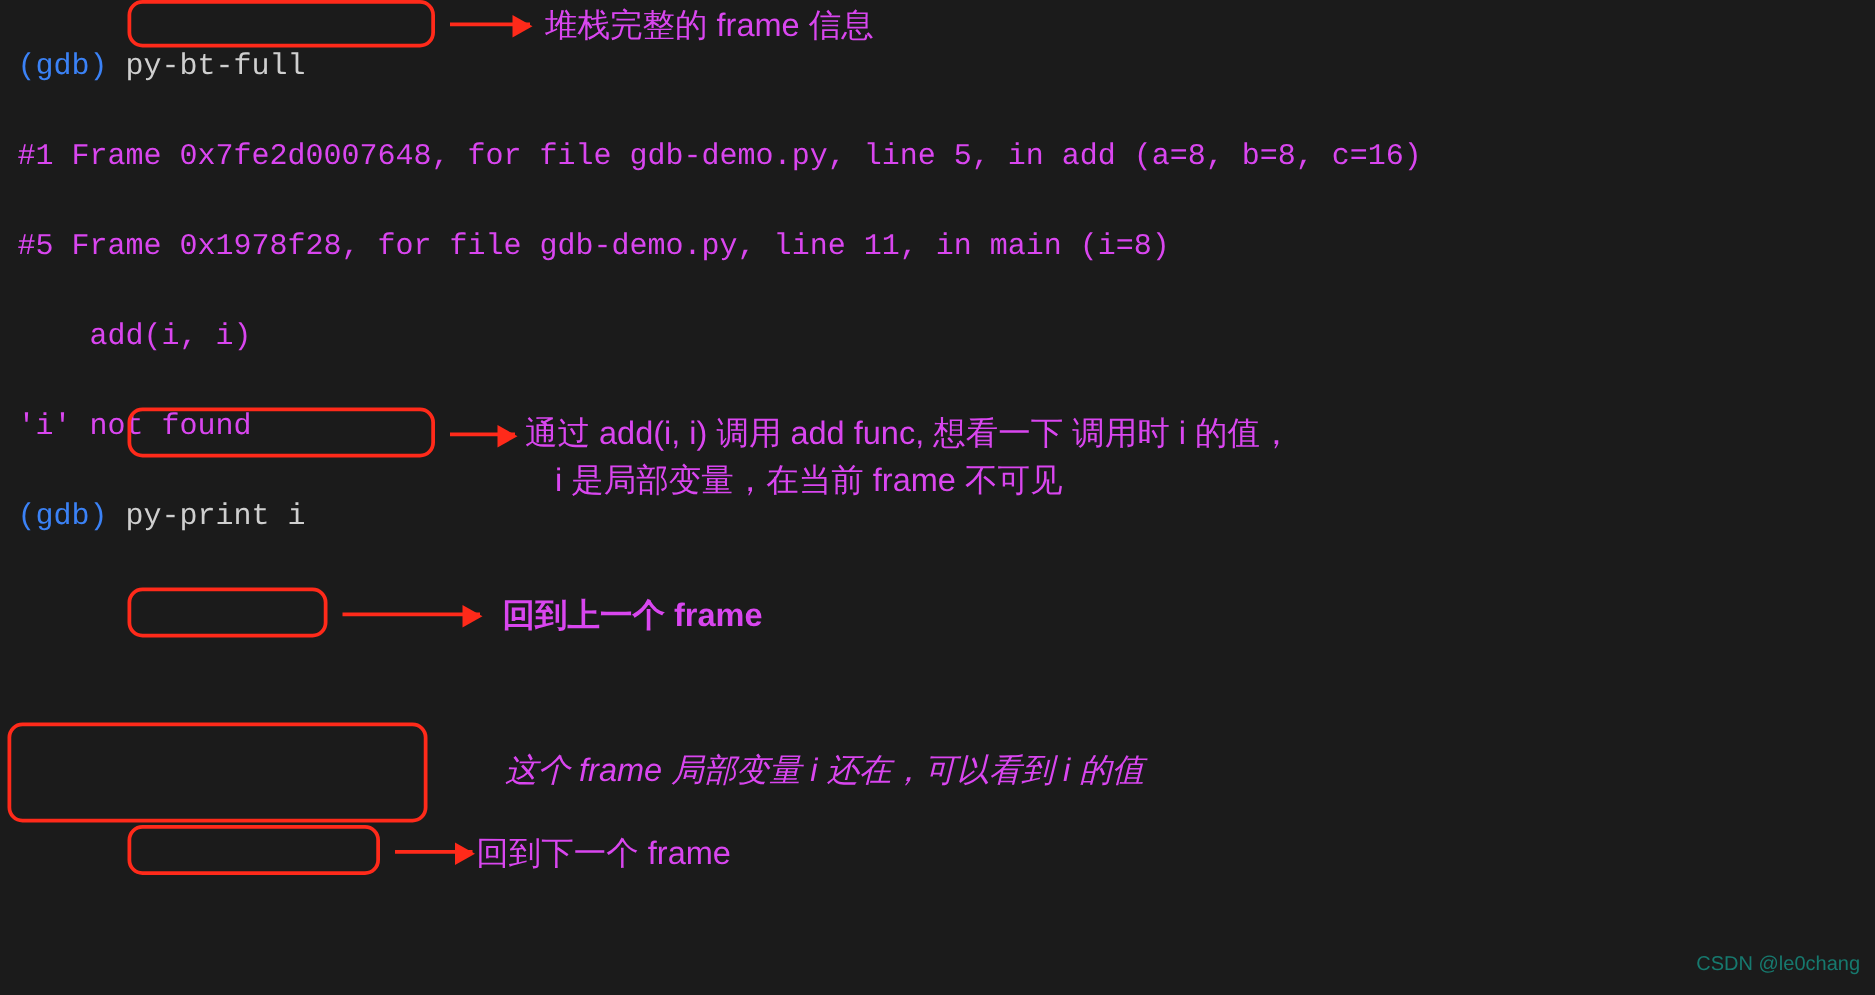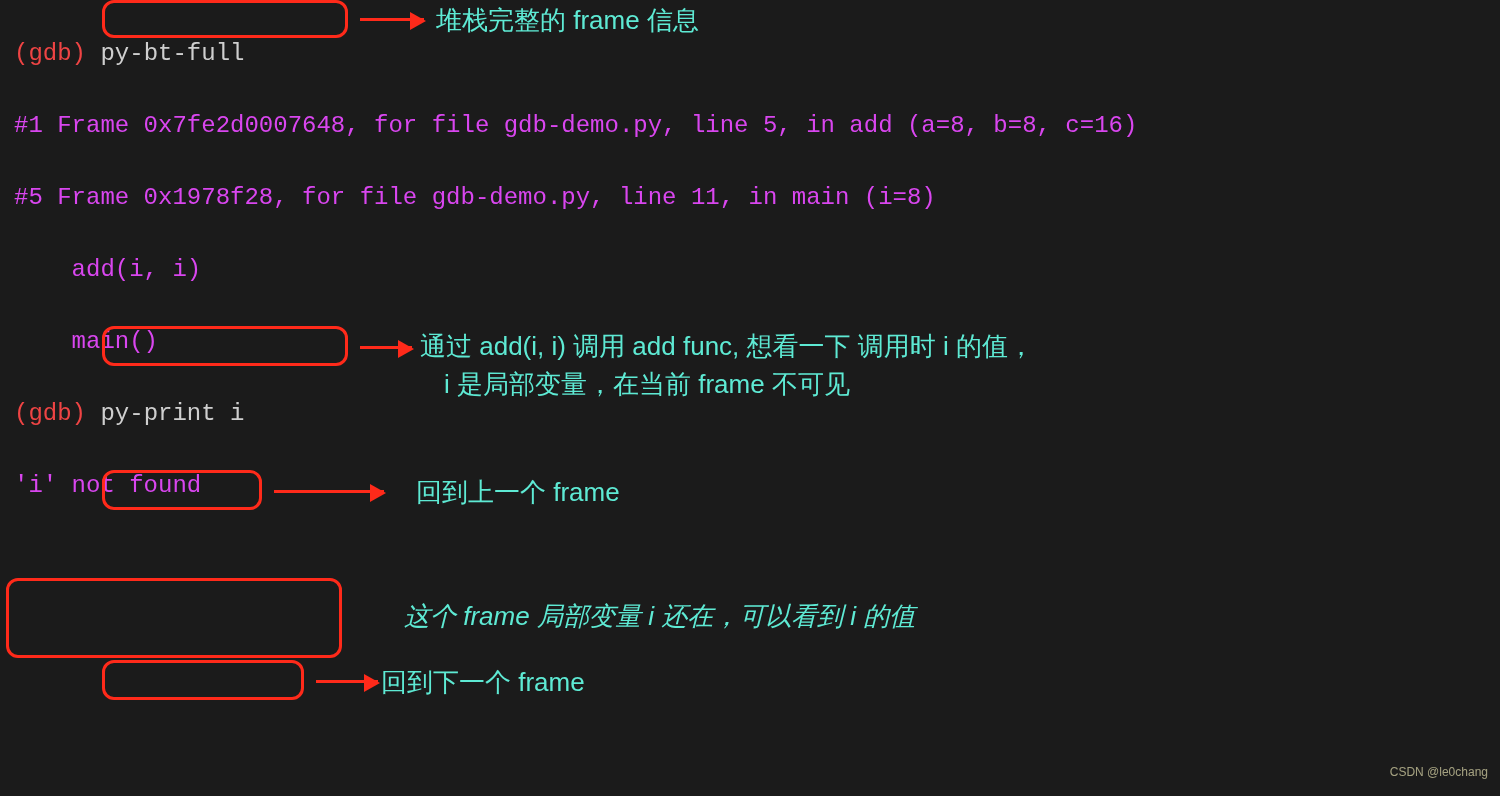--- a/index.html
+++ b/index.html
@@ -14,21 +14,21 @@
     height:796px;
     overflow:hidden;
     position:relative;
   }
   .terminal{
     position:relative;
     padding:0 14px;
     white-space:pre;
   }
   .line{ display:block; height:36px; }
-  .prompt{ color:#ef4444;text-align:right; }
+  .prompt{ color:#3b82f6;text-align:right; }
   .out{ color:#d946ef; }
   .box{
     position:absolute;
     border:3px solid #ff2a1a;
     border-radius:12px;
     background:transparent;
     box-sizing:border-box;
   }
   .arrow{
     position:absolute;
@@ -39,47 +39,46 @@
     content:"";
     position:absolute;
     right:-2px;
     top:-9px;
     border-left:16px solid #ff2a1a;
     border-top:9px solid transparent;
     border-bottom:9px solid transparent;
   }
   .anno{
     position:absolute;
-    color:#5eead4;
+    color:#d946ef;
     font-family: "PingFang SC","Microsoft YaHei", sans-serif;
     font-size:26px;
     line-height:1.3;
     white-space:nowrap;
   }
   .watermark{
     position:absolute;
     right:12px;
     bottom:6px;
-    color:#fef9c3;
+    color:#14b8a6;
     font-family:sans-serif;
-    font-size:12px;
+    font-size:16px;
     opacity:.6;
   }
 </style>
 </head>
 <body>
 
 <div class="terminal">
 <span class="line"><span class="prompt">(gdb) </span><span>py-bt-full</span></span>
 <span class="line out">#1 Frame 0x7fe2d0007648, for file gdb-demo.py, line 5, in add (a=8, b=8, c=16)</span>
 <span class="line out">#5 Frame 0x1978f28, for file gdb-demo.py, line 11, in main (i=8)</span>
 <span class="line out">    add(i, i)</span>
-<span class="line out">    main()</span>
+<span class="line out">'i' not found</span>
 <span class="line"><span class="prompt">(gdb) </span><span>py-print i</span></span>
-<span class="line out">'i' not found</span>
 
 
 
 
 
 
 
 
 
 
@@ -92,17 +91,17 @@
 <div class="box" style="left:102px; top:660px; width:202px; height:40px;"></div>
 
 <div class="arrow" style="left:360px; top:18px;  width:64px;"></div>
 <div class="arrow" style="left:360px; top:346px; width:52px;"></div>
 <div class="arrow" style="left:274px; top:490px; width:110px;"></div>
 <div class="arrow" style="left:316px; top:680px; width:62px;"></div>
 
 <div class="anno" style="left:436px; top:4px;">堆栈完整的 frame 信息</div>
 <div class="anno" style="left:420px; top:330px;">通过 add(i, i) 调用 add func, 想看一下 调用时 i 的值，</div>
 <div class="anno" style="left:396px; top:368px;margin-left:48px;">i 是局部变量，在当前 frame 不可见</div>
-<div class="anno" style="left:416px; top:476px;">回到上一个 frame</div>
+<div class="anno" style="left:402px; top:476px;font-weight:bold;">回到上一个 frame</div>
 <div class="anno" style="left:404px; top:600px;font-style:italic;">这个 frame 局部变量 i 还在，可以看到 i 的值</div>
 <div class="anno" style="left:381px; top:666px;">回到下一个 frame</div>
 
 <div class="watermark">CSDN @le0chang</div>
 
 </body></html>

